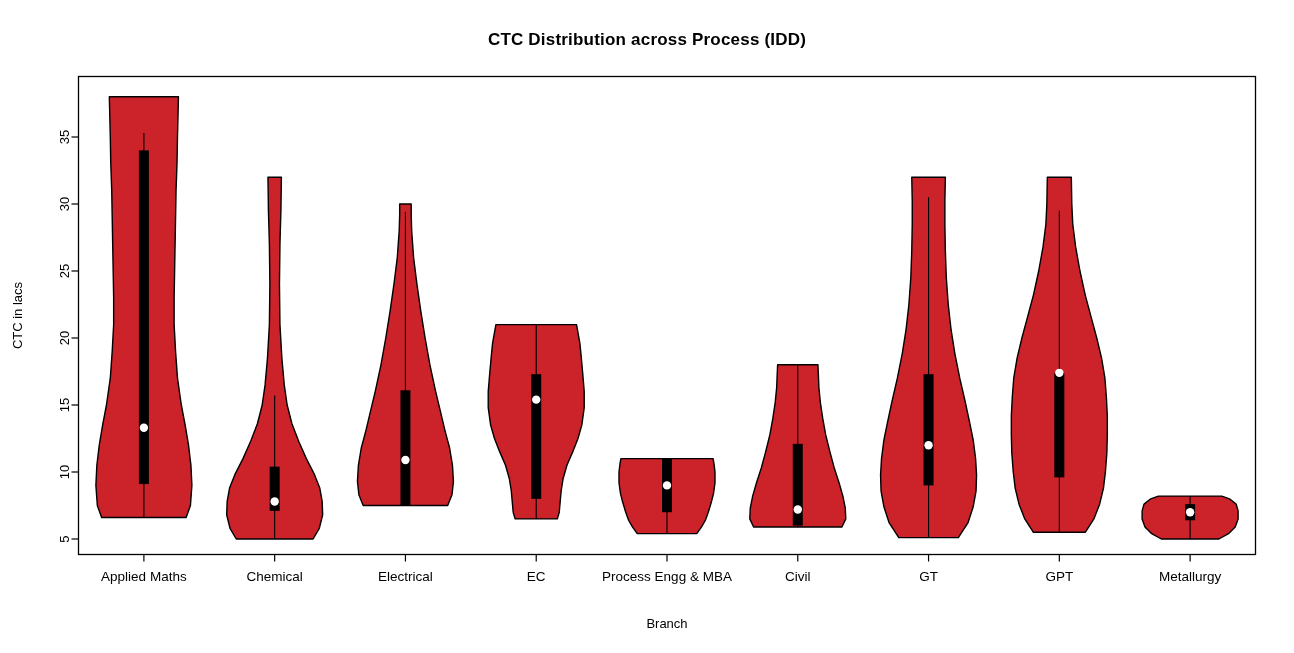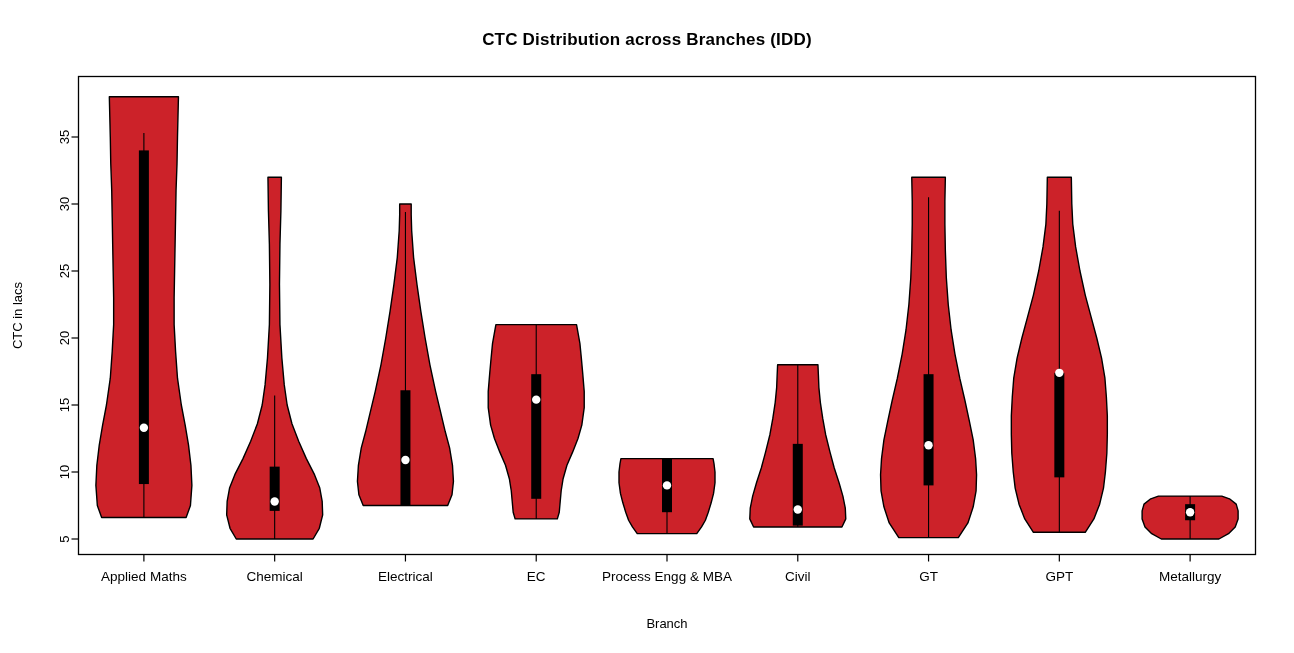--- a/index.html
+++ b/index.html
@@ -69,21 +69,21 @@
   .median-dot {
     fill: #ffffff;
     stroke: none;
   }
 </style>
 </head>
 <body>
 
 <div id="root">
 
-  <div id="plot-title">CTC Distribution across Branches (IDD)</div>
+  <div id="plot-title">CTC Distribution across Process (IDD)</div>
 
   <svg id="chart-svg" width="1294" height="653">
     <g id="violins-layer">
         <g>
           <path d="M186.13,517.56 L190.45,505.50 L191.89,485.40 L190.93,465.30 L188.53,445.20 L185.17,425.10 L181.33,405.00 L177.49,378.20 L175.57,351.40 L174.13,324.60 L174.13,297.80 L174.61,271.00 L175.09,244.20 L175.57,217.40 L176.05,190.60 L177.01,163.80 L177.49,137.00 L177.97,116.90 L178.45,96.80 L109.33,96.80 L109.81,116.90 L110.29,137.00 L110.77,163.80 L111.73,190.60 L112.21,217.40 L112.69,244.20 L113.17,271.00 L113.65,297.80 L113.65,324.60 L112.21,351.40 L110.29,378.20 L106.45,405.00 L102.61,425.10 L99.25,445.20 L96.85,465.30 L95.89,485.40 L97.33,505.50 L101.65,517.56 Z" fill="#CC2229" class="violin-body"></path>
           <line x1="143.88888888888889" y1="517.5600000000001" x2="143.88888888888889" y2="132.98000000000008" class="whisker-line"></line>
           <rect x="138.88888888888889" y="150.39999999999998" width="10" height="333.66" class="iqr-box"></rect>
           <circle cx="143.88888888888889" cy="427.78" r="4.2" fill="#FFFFFF" class="median-dot"></circle>
         </g>
         <g>

